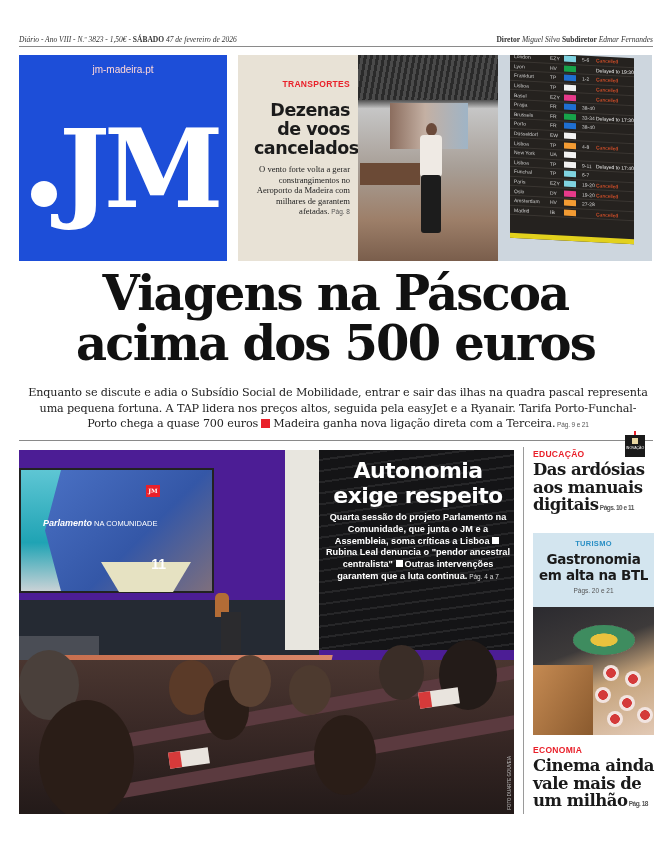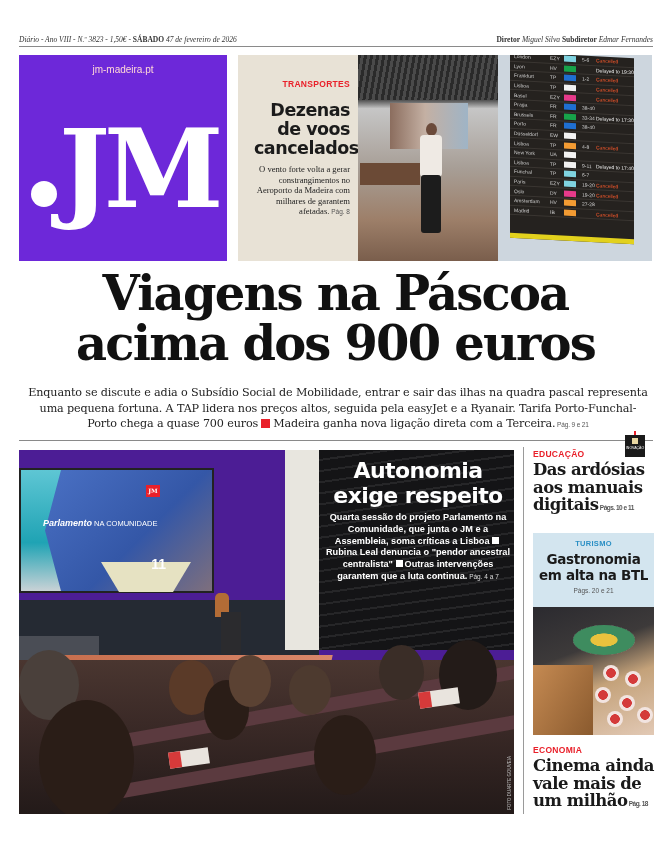--- a/index.html
+++ b/index.html
@@ -6,21 +6,21 @@
   html, body { width: 671px; height: 850px; background: #ffffff; overflow: hidden; }
   body { position: relative; font-family: "DejaVu Serif", serif; color: #1a1a1a; }
 
   
   .masthead { position: absolute; left: 19px; top: 33px; width: 634px; height: 14px; border-bottom: 1px solid #8a8a8a; font-family: "Liberation Serif", serif; font-size: 7.5px; font-style: italic; color: #333; }
   .masthead .left { position: absolute; left: 0; top: 2px; }
   .masthead .right { position: absolute; right: 0; top: 2px; margin-left: 48px; }
   .masthead b { font-style: normal; font-weight: bold; }
 
   
-  .logo { position: absolute; left: 19px; top: 55px; width: 208px; height: 206px; background: #6d28d9; }
+  .logo { position: absolute; left: 19px; top: 55px; width: 208px; height: 206px; background: #1d4ed8; }
   .logo .url { position: absolute; top: 9px; width: 100%; text-align: center; font-family: "Liberation Sans", sans-serif; font-size: 10px; color: #ffd7d7; }
   .logo .mark { position: absolute; left: 12px; top: 60px; font-family: "DejaVu Serif", serif; font-weight: bold; font-size: 108px; letter-spacing: -6px; color: #fff; line-height: 1; }
   .logo .mark .dot { display: inline-block; width: 26px; height: 26px; border-radius: 50%; background: #fff; margin-right: 2px; }
 
   
   .transport-box { position: absolute; left: 238px; top: 55px; width: 120px; height: 206px; background: #e8e2d6; text-align: right; padding: 24px 8px 0 16px; }
   .kicker { font-family: "Liberation Sans", sans-serif; font-weight: bold; font-size: 8.5px; letter-spacing: 0.3px; color: #e9202a; }
   .transport-box h2 { font-family: "DejaVu Sans", sans-serif; font-weight: bold; font-size: 17.5px; line-height: 19px; color: #1b1b1b; margin-top: 12px; letter-spacing: -0.5px; }
   .transport-box p { font-family: "Liberation Serif", serif; font-size: 8.6px; line-height: 10.5px; margin-top: 6px; color: #222; }
   .pg { font-family: "Liberation Sans", sans-serif; font-size: 6.5px; color: #555; }
@@ -246,21 +246,21 @@
         <span class="flt">IB</span>
         <span class="chip" style="background: rgb(242, 155, 51);"></span>
         <span class="gate"></span>
         <span class="st">Cancelled</span>
       </div>
     </div>
 </div>
 
 <div class="headline">
   <div>Viagens na Páscoa</div>
-  <div>acima dos 900 euros</div>
+  <div>acima dos 500 euros</div>
 </div>
 <div class="lede">
   <span>Enquanto se discute e adia o Subsídio Social de Mobilidade, entrar e sair das ilhas na quadra pascal representa uma pequena fortuna. A TAP lidera nos preços altos, seguida pela easyJet e a Ryanair. Tarifa Porto-Funchal-Porto chega a quase 700 euros</span><span class="sq"></span><span>Madeira ganha nova ligação direta com a Terceira.</span><span class="pg"> Pág. 9 e 21</span>
 </div>
 <div class="rule"></div>
 
 <div class="photo-main">
   <div class="screen">
     <div class="panel-l"></div>
     <div class="jm">JM</div>

